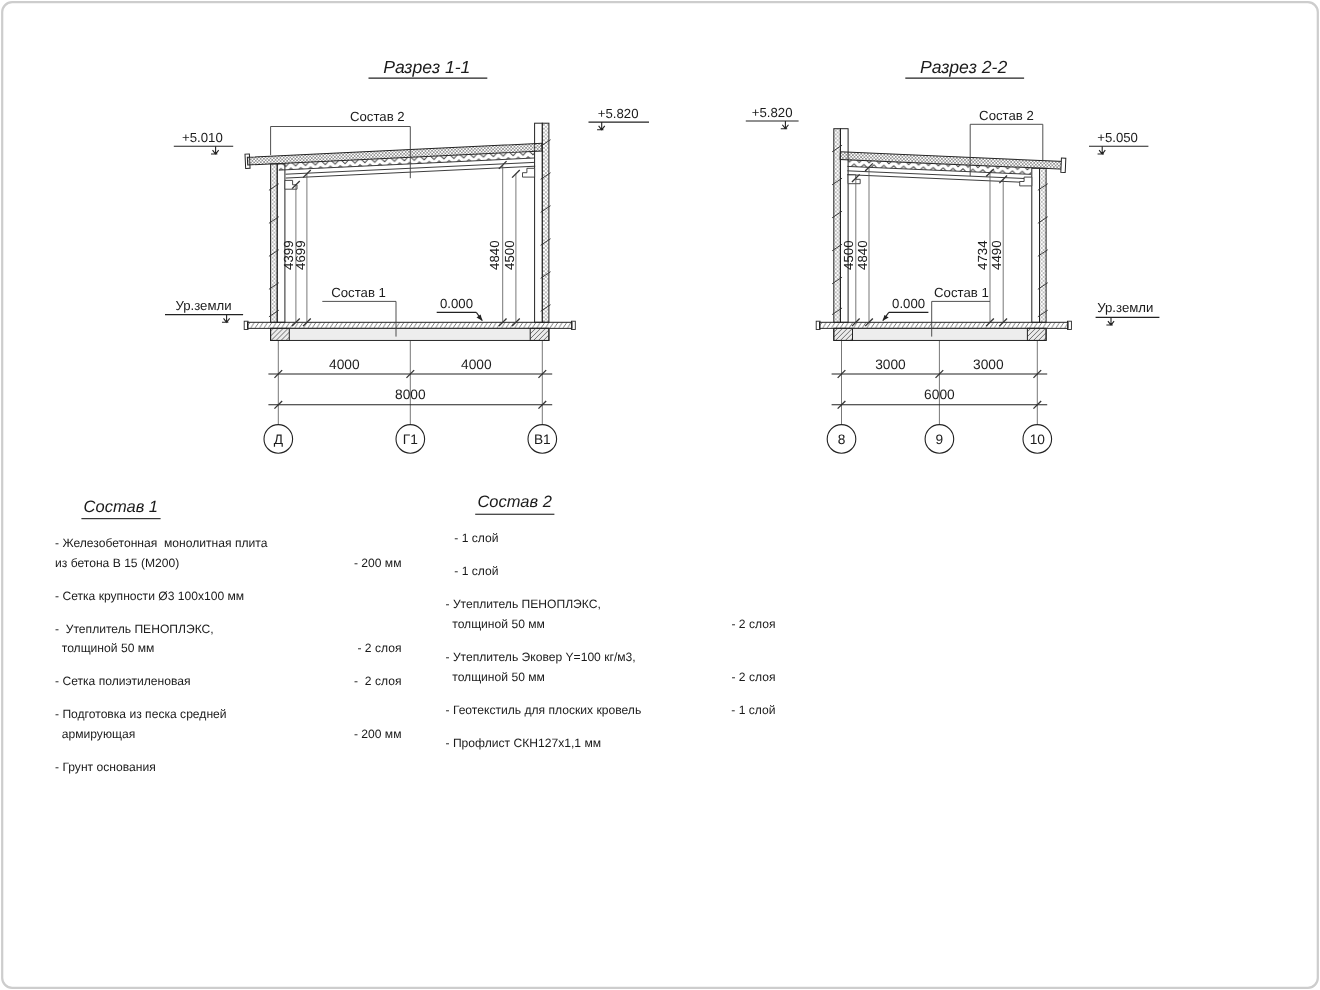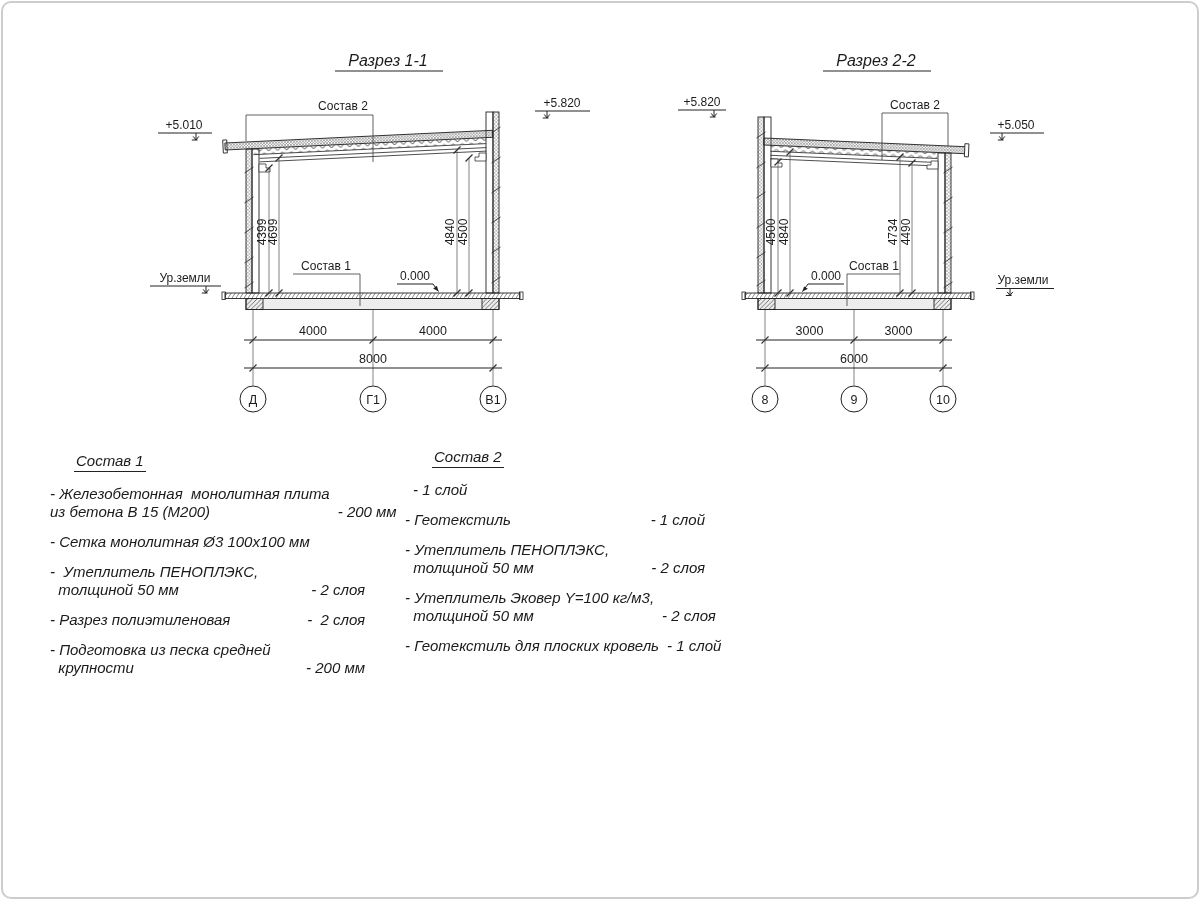--- a/index.html
+++ b/index.html
@@ -27,21 +27,21 @@
   .thin  { stroke:#5a5a5a; stroke-width:0.75; fill:none; }
   .med   { stroke:#333; stroke-width:0.85; fill:none; }
   .brk   { stroke:#444; stroke-width:0.85; fill:none; }
 
   
   .mlist { position:absolute; color:#1b1b1b; }
   .list-heading { font-size:15px; font-style:italic; }
   .list-heading span { border-bottom:1.2px solid #222; padding:0 2px 2px 2px; }
   .list-items { margin-top:16px; }
   .li { display:grid; grid-template-columns:1fr auto; align-items:end;
-        margin-bottom:12px; font-size:15px; line-height:18px;font-style:italic; }
+        margin-bottom:12px; font-size:11px; line-height:18px; }
   .li-text { white-space:pre; }
   .li-qty  { white-space:pre; padding-left:8px; }
 </style>
 </head>
 <body>
 
 <div id="page">
   <div class="frame"></div>
 
   <svg id="svg-s1" class="sect" width="520" height="400" viewBox="0 0 520 400">
@@ -321,61 +321,68 @@
     <div class="list-heading" style="margin-left:24px;">
       <span>Состав 1</span>
     </div>
     <div class="list-items">
       <div class="li">
         <div class="li-text">- Железобетонная  монолитная плита
 из бетона В 15 (М200)</div>
         <div class="li-qty">- 200 мм</div>
       </div>
       <div class="li">
-        <div class="li-text">- Сетка монолитная Ø3 100х100 мм</div>
+        <div class="li-text">- Сетка крупности Ø3 100х100 мм</div>
         <div class="li-qty"></div>
       </div>
       <div class="li">
         <div class="li-text">-  Утеплитель ПЕНОПЛЭКС,
   толщиной 50 мм</div>
         <div class="li-qty">- 2 слоя</div>
       </div>
       <div class="li">
-        <div class="li-text">- Разрез полиэтиленовая</div>
+        <div class="li-text">- Сетка полиэтиленовая</div>
         <div class="li-qty">-  2 слоя</div>
       </div>
       <div class="li">
         <div class="li-text">- Подготовка из песка средней
-  крупности</div>
+  армирующая</div>
         <div class="li-qty">- 200 мм</div>
+      </div>
+      <div class="li">
+        <div class="li-text">- Грунт основания</div>
+        <div class="li-qty"></div>
       </div>
     </div>
   </div>
 
   <div class="mlist" style="left:405px; top:448px; width:300px;">
     <div class="list-heading" style="margin-left:27px;">
       <span>Состав 2</span>
     </div>
     <div class="list-items">
       <div class="li">
         <div class="li-qty">- 1 слой</div>
       </div>
       <div class="li">
-        <div class="li-text">- Геотекстиль</div>
         <div class="li-qty">- 1 слой</div>
       </div>
       <div class="li">
         <div class="li-text">- Утеплитель ПЕНОПЛЭКС,
   толщиной 50 мм</div>
         <div class="li-qty">- 2 слоя</div>
       </div>
       <div class="li">
         <div class="li-text">- Утеплитель Эковер Y=100 кг/м3,
   толщиной 50 мм</div>
         <div class="li-qty">- 2 слоя</div>
       </div>
       <div class="li">
         <div class="li-text">- Геотекстиль для плоских кровель</div>
         <div class="li-qty">- 1 слой</div>
       </div>
+      <div class="li">
+        <div class="li-text">- Профлист СКН127х1,1 мм</div>
+        <div class="li-qty"></div>
+      </div>
     </div>
   </div>
 </div>
 
 </body></html>

